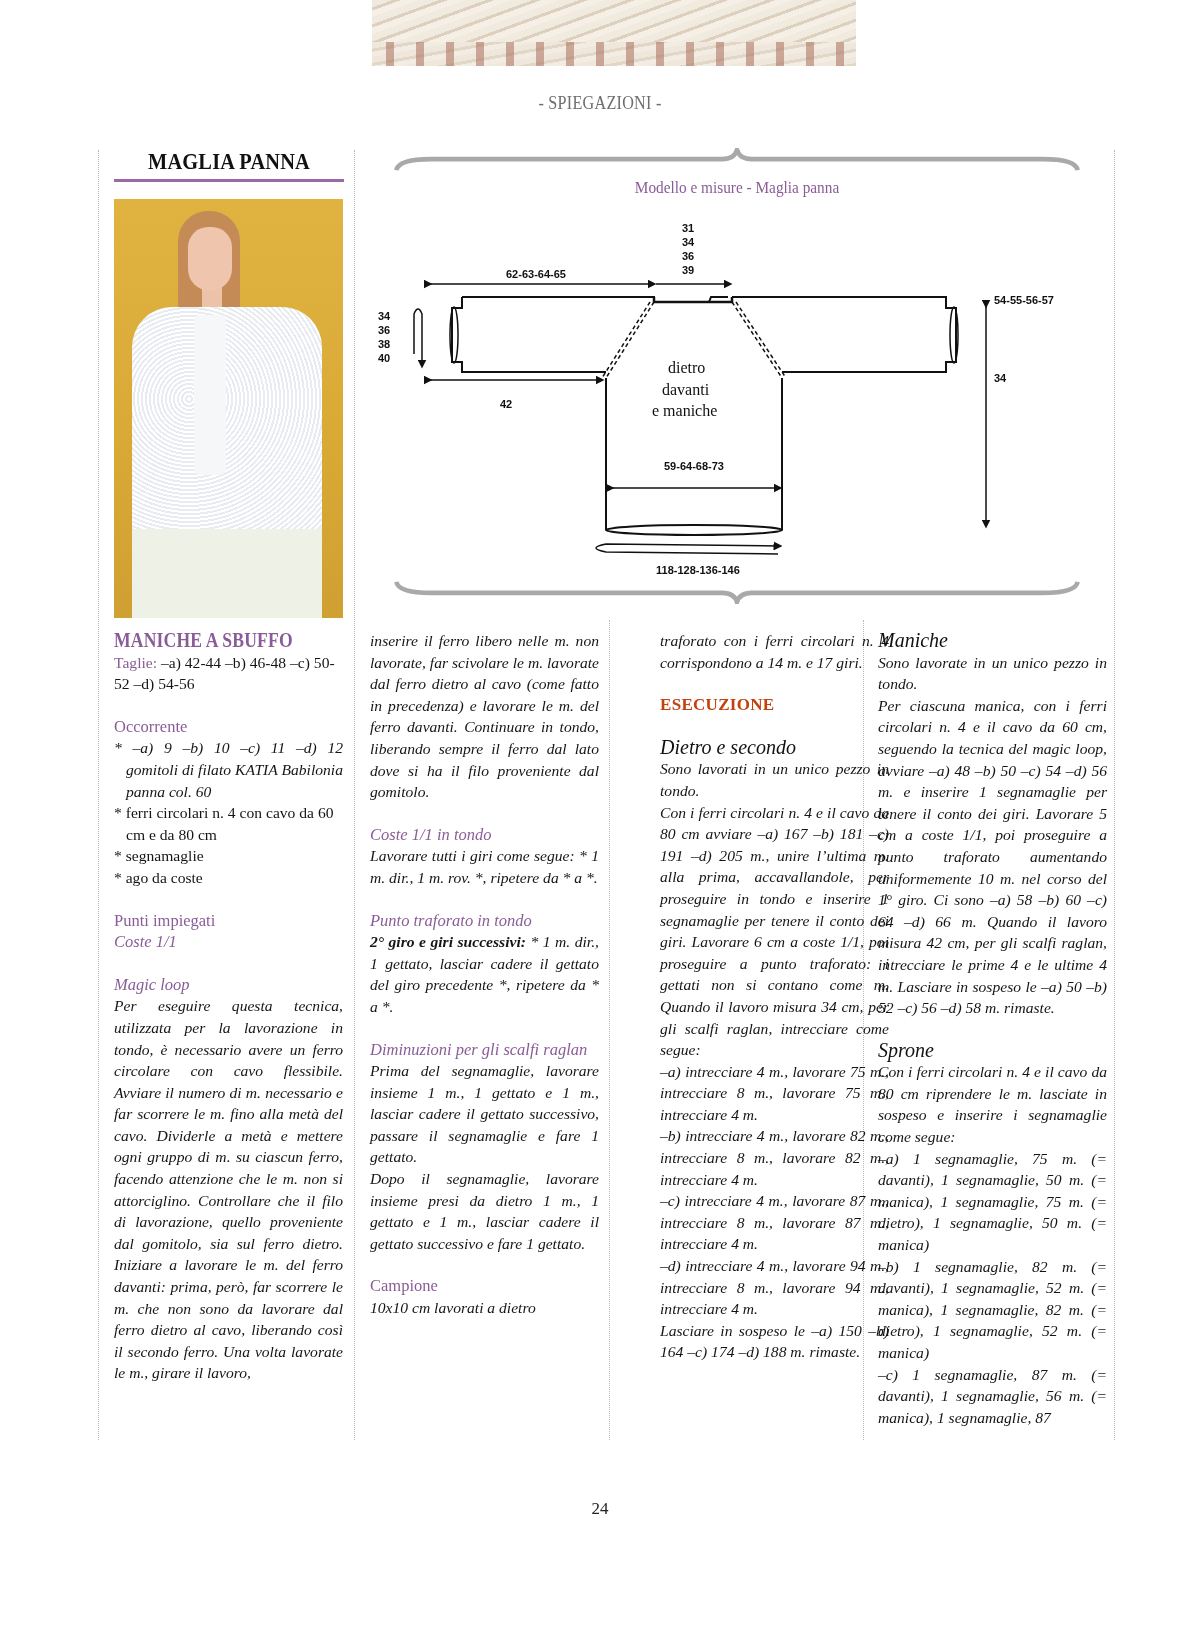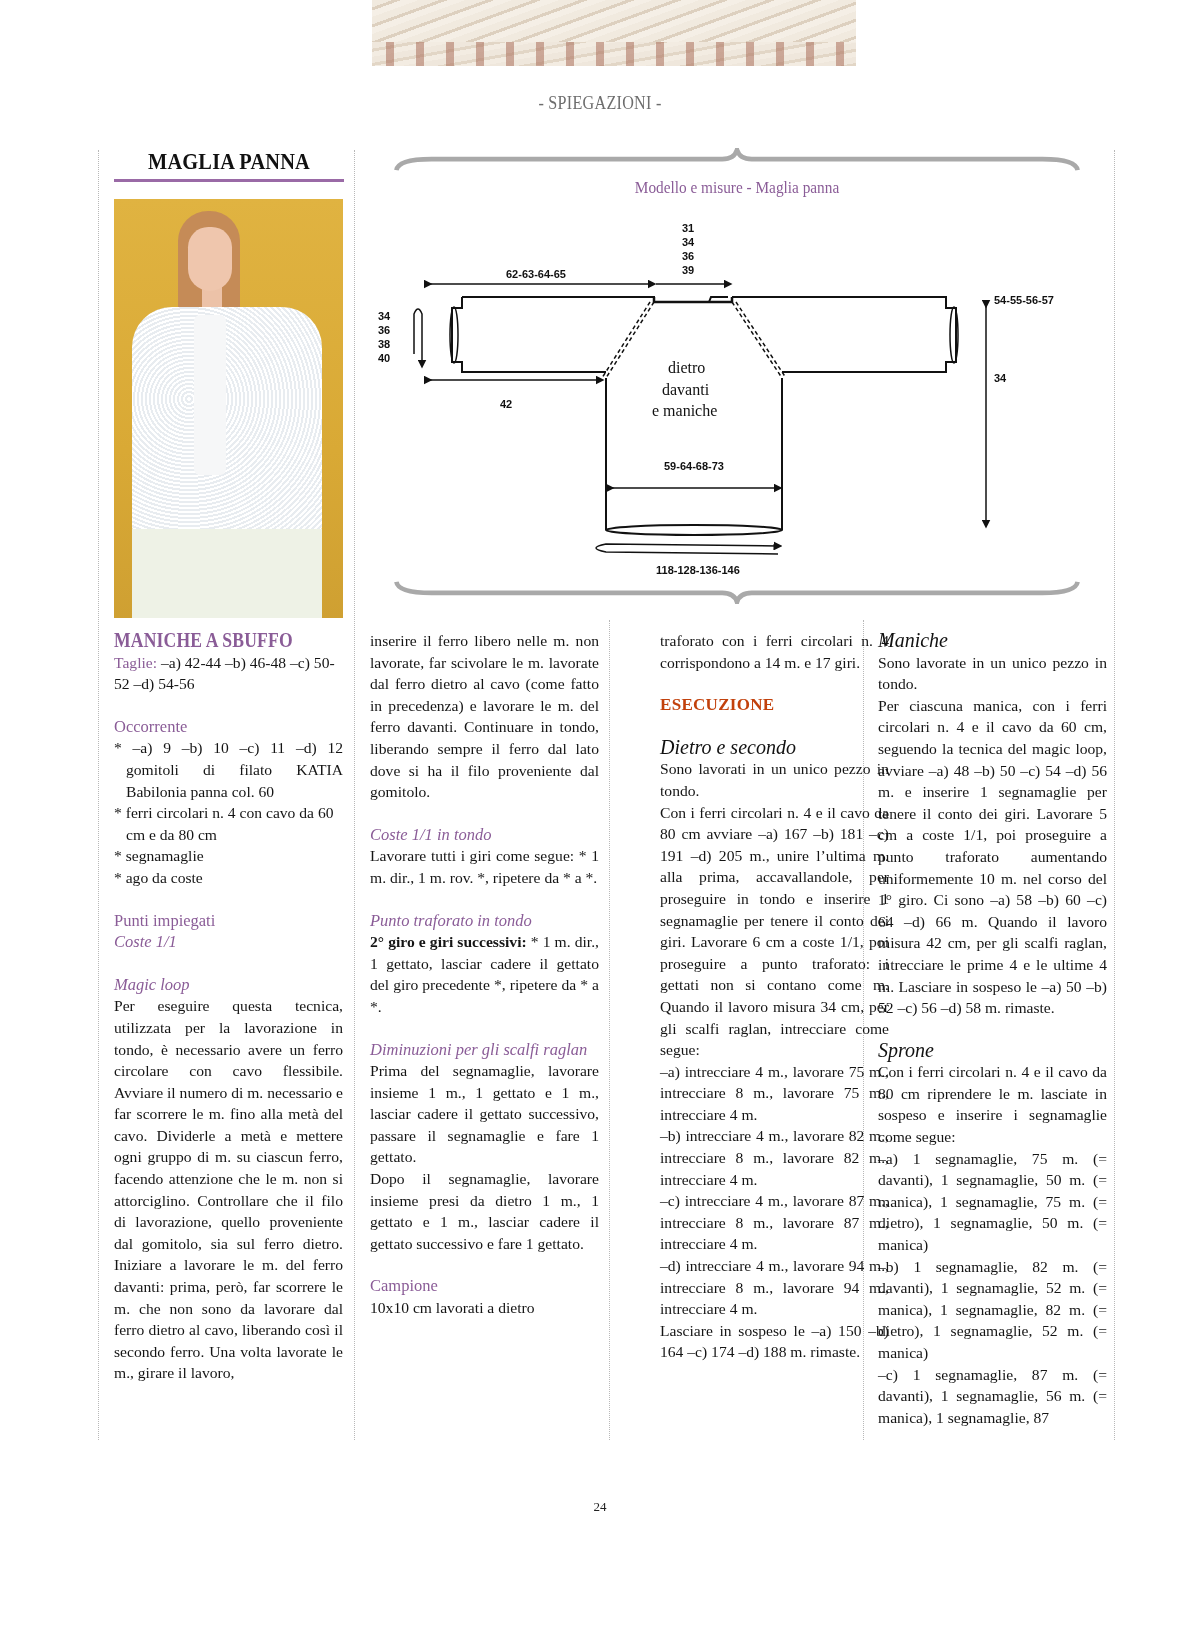--- a/index.html
+++ b/index.html
@@ -55,25 +55,25 @@
   .c2 { left: 370px; width: 229px; }
   .c3 { left: 660px; width: 229px; }
   .c4 { left: 878px; width: 229px; }
   .h-big { font-size: 20px; color: #8a5c97; font-weight: bold; transform: scaleX(0.88); transform-origin: left; letter-spacing: 0.2px; margin-bottom: 14px; white-space: nowrap; }
   .h-sub { color: #8a5c97; font-size: 16.5px; }
   .h-ital { color: #8a5c97; font-style: italic; font-size: 16.5px; }
   .h-black-ital { font-weight: normal; font-style: italic; color: #111; font-size: 20px; }
   .h-cap { color: #c2410c; font-weight: bold; font-size: 17px; letter-spacing: 0.3px; }
   .gap { height: 21px; }
   .bullet { padding-left: 12px; text-indent: -12px; }
-  .just { text-align: justify; }
+  .just { text-align: justify; font-style: italic; }
   .lbl { color: #8a5c97; }
   b { font-weight: bold; }
 
-  .page-number { position: absolute; top: 1499px; left: 0; width: 1200px; text-align: center; font-size: 13px; color: #222; }
+  .page-number { position: absolute; top: 1499px; left: 0; width: 1200px; text-align: center; font-size: 17px; color: #222; }
 </style>
 </head>
 <body>
 
 <div class="header-strip"></div>
 <div class="section-title">- SPIEGAZIONI -</div>
 
 <div class="vrule" style="left:98px; top:150px; height:1290px;"></div>
 <div class="vrule" style="left:354px; top:150px; height:1290px;"></div>
 <div class="vrule" style="left:609px; top:620px; height:820px;"></div>

